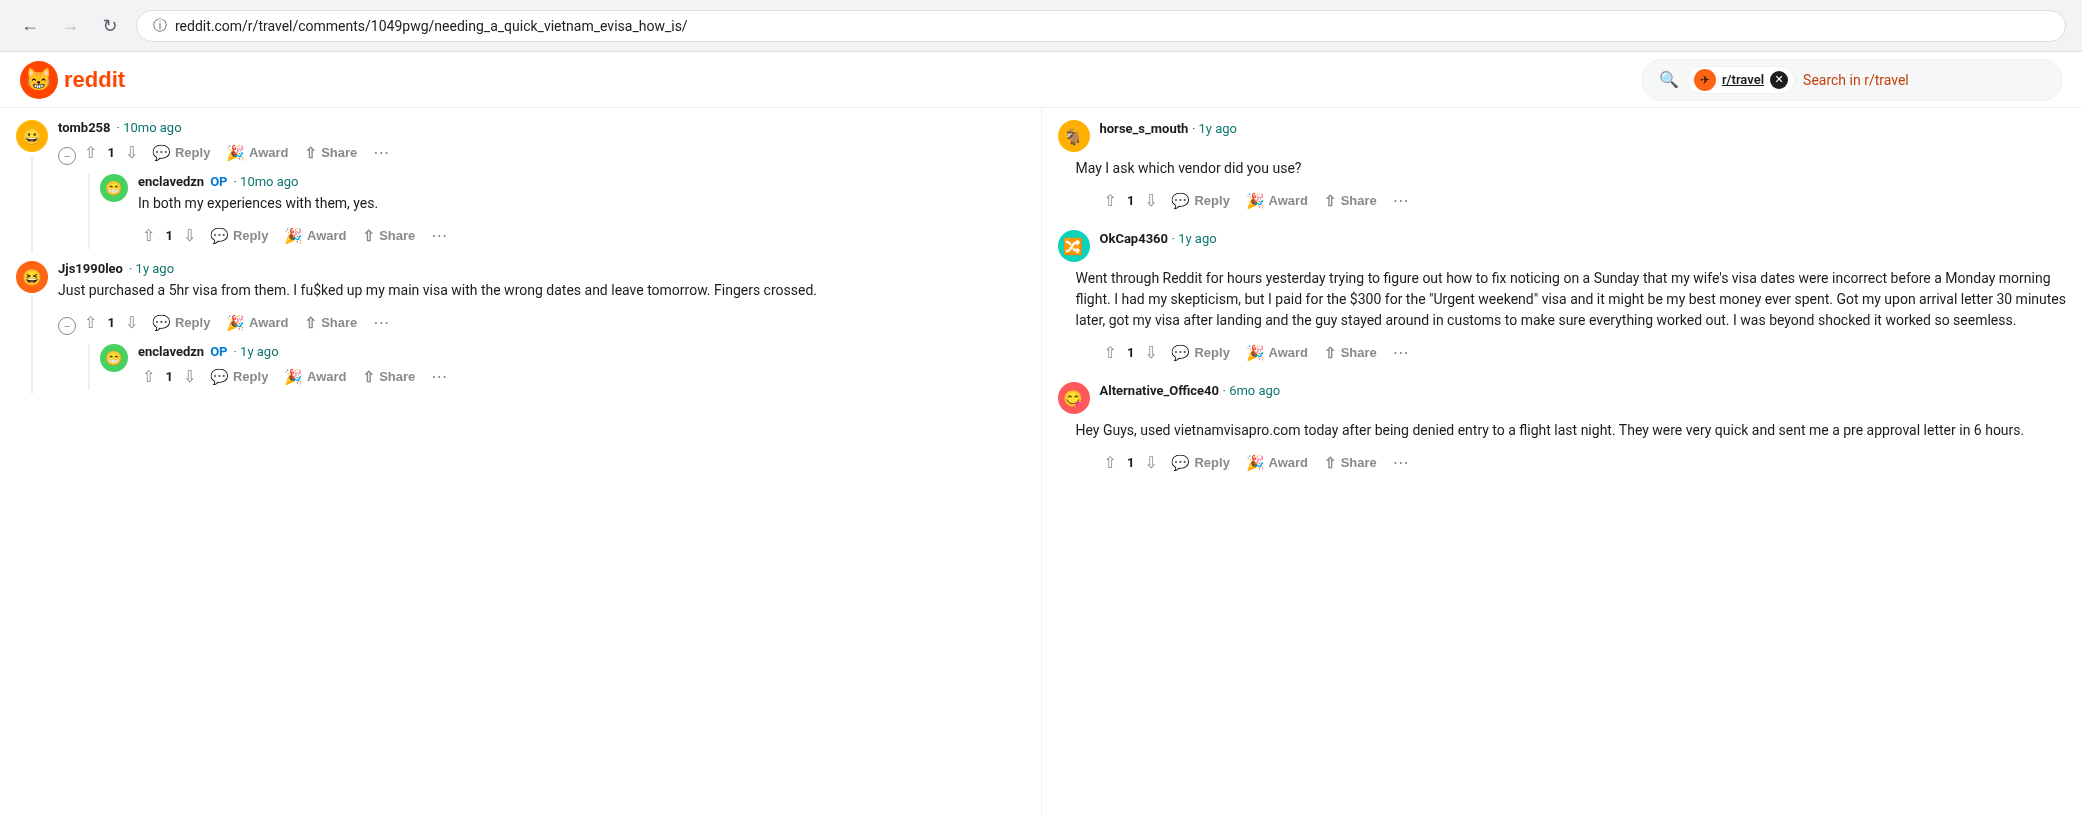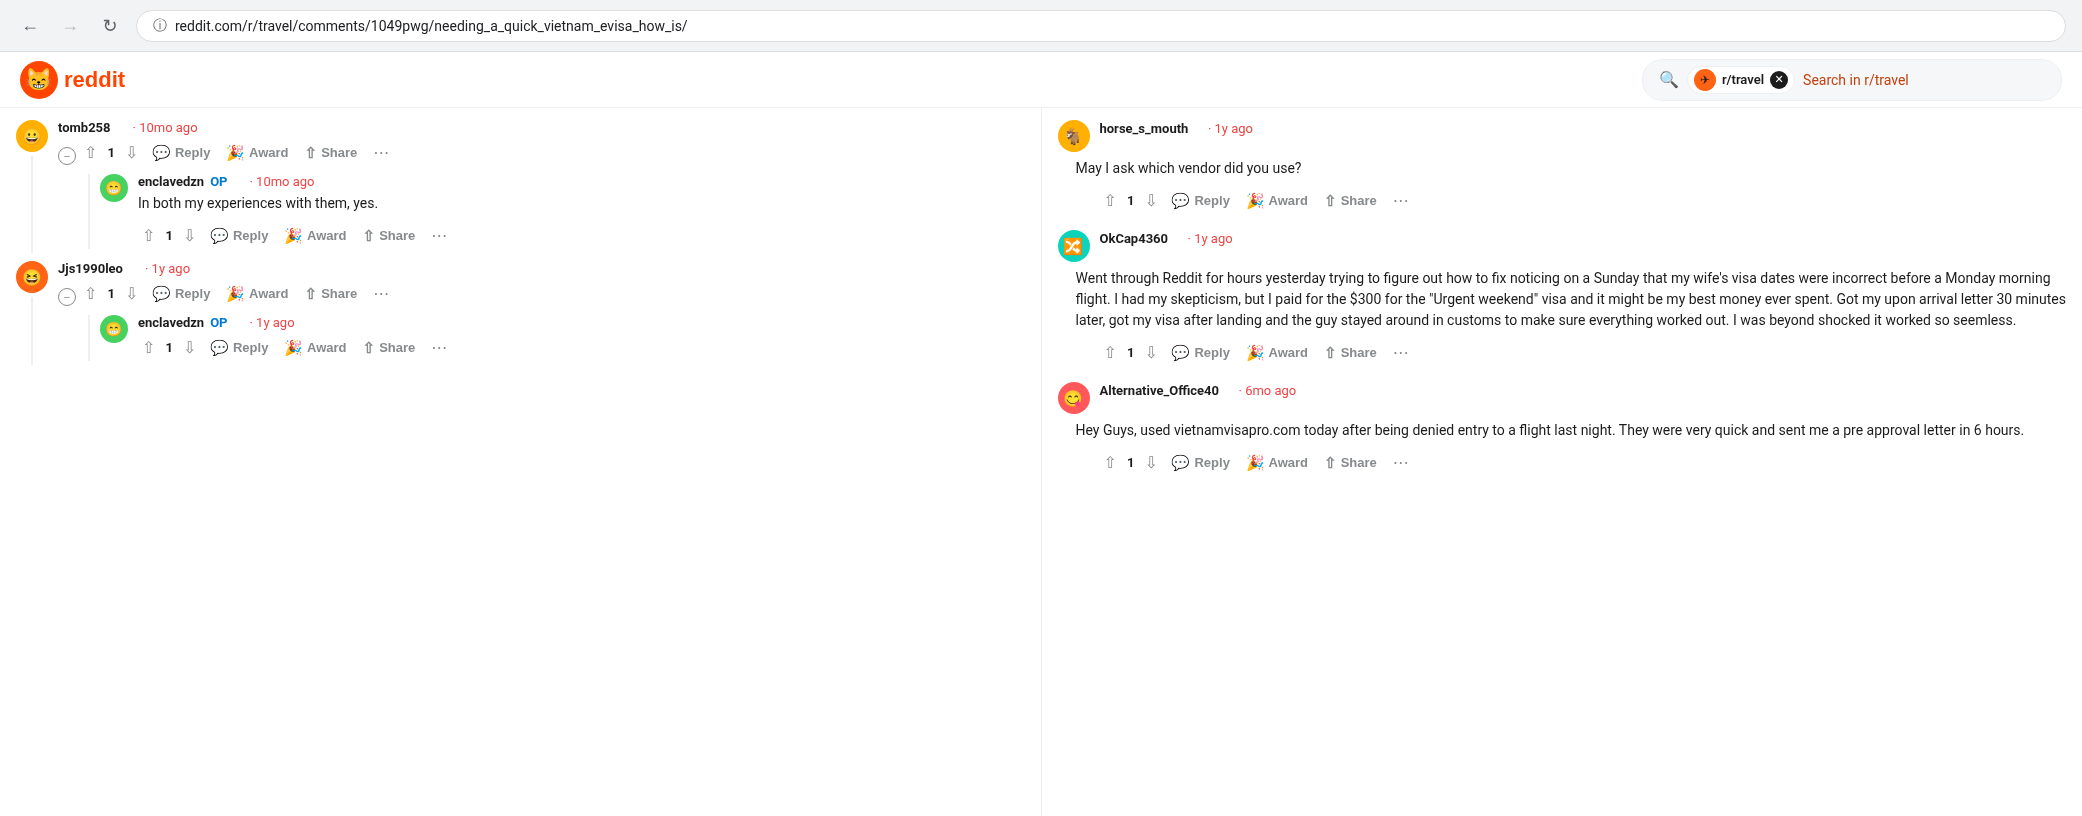--- a/index.html
+++ b/index.html
@@ -90,21 +90,21 @@
       border-radius: 20px;
       padding: 2px 6px;
     }
     .subreddit-avatar {
       width: 22px; height: 22px;
       border-radius: 50%;
       background: #ff6314;
       display: flex; align-items: center; justify-content: center;
       font-size: 12px;
     }
-    .subreddit-name { font-size: 13px; font-weight: 600; }
+    .subreddit-name { font-size: 13px; font-weight: 600; text-decoration: underline; }
     .subreddit-close {
       width: 18px; height: 18px;
       background: #1c1c1c;
       border-radius: 50%;
       display: flex; align-items: center; justify-content: center;
       color: white;
       font-size: 11px;
       cursor: pointer;
     }
     .search-placeholder { color: #c2410c; font-size: 14px; }
@@ -172,21 +172,21 @@
       gap: 6px;
       margin-bottom: 4px;
     }
     .comment-author { font-weight: 700; font-size: 13px; color: #1c1c1c; }
     .op-badge {
       font-size: 13px;
       font-weight: 700;
       color: #0079d3;
       background: transparent;
     }
-    .comment-time { font-size: 13px; color: #ef4444; margin-left: 16px; }
+    .comment-time { font-size: 13px; color: #0f766e; }
     .comment-text { font-size: 14px; line-height: 1.5; color: #1c1c1c; margin-bottom: 8px; }
 
     .comment-actions {
       display: flex;
       align-items: center;
       gap: 4px;
     }
     .vote-btn {
       background: transparent;
       border: none;
@@ -341,20 +341,21 @@
       <div class="comment">
         <div class="comment-left">
           <div class="comment-avatar avatar-orange">😆</div>
           <div class="comment-thread-line"></div>
         </div>
         <div class="comment-body">
           <div class="comment-meta">
             <span class="comment-author">Jjs1990leo</span>
             <span class="comment-time">· <span>1y ago</span></span>
           </div>
+          <div class="comment-text">Just purchased a 5hr visa from them. I fu$ked up my main visa with the wrong dates and leave tomorrow. Fingers crossed.</div>
           <div class="comment-actions">
             <button class="collapse-btn">−</button>
             <button class="vote-btn">⇧</button>
             <span class="vote-count">1</span>
             <button class="vote-btn">⇩</button>
             <button class="action-btn">
               <span class="action-icon">💬</span>
               <span>Reply</span>
             </button>
             <button class="action-btn">

